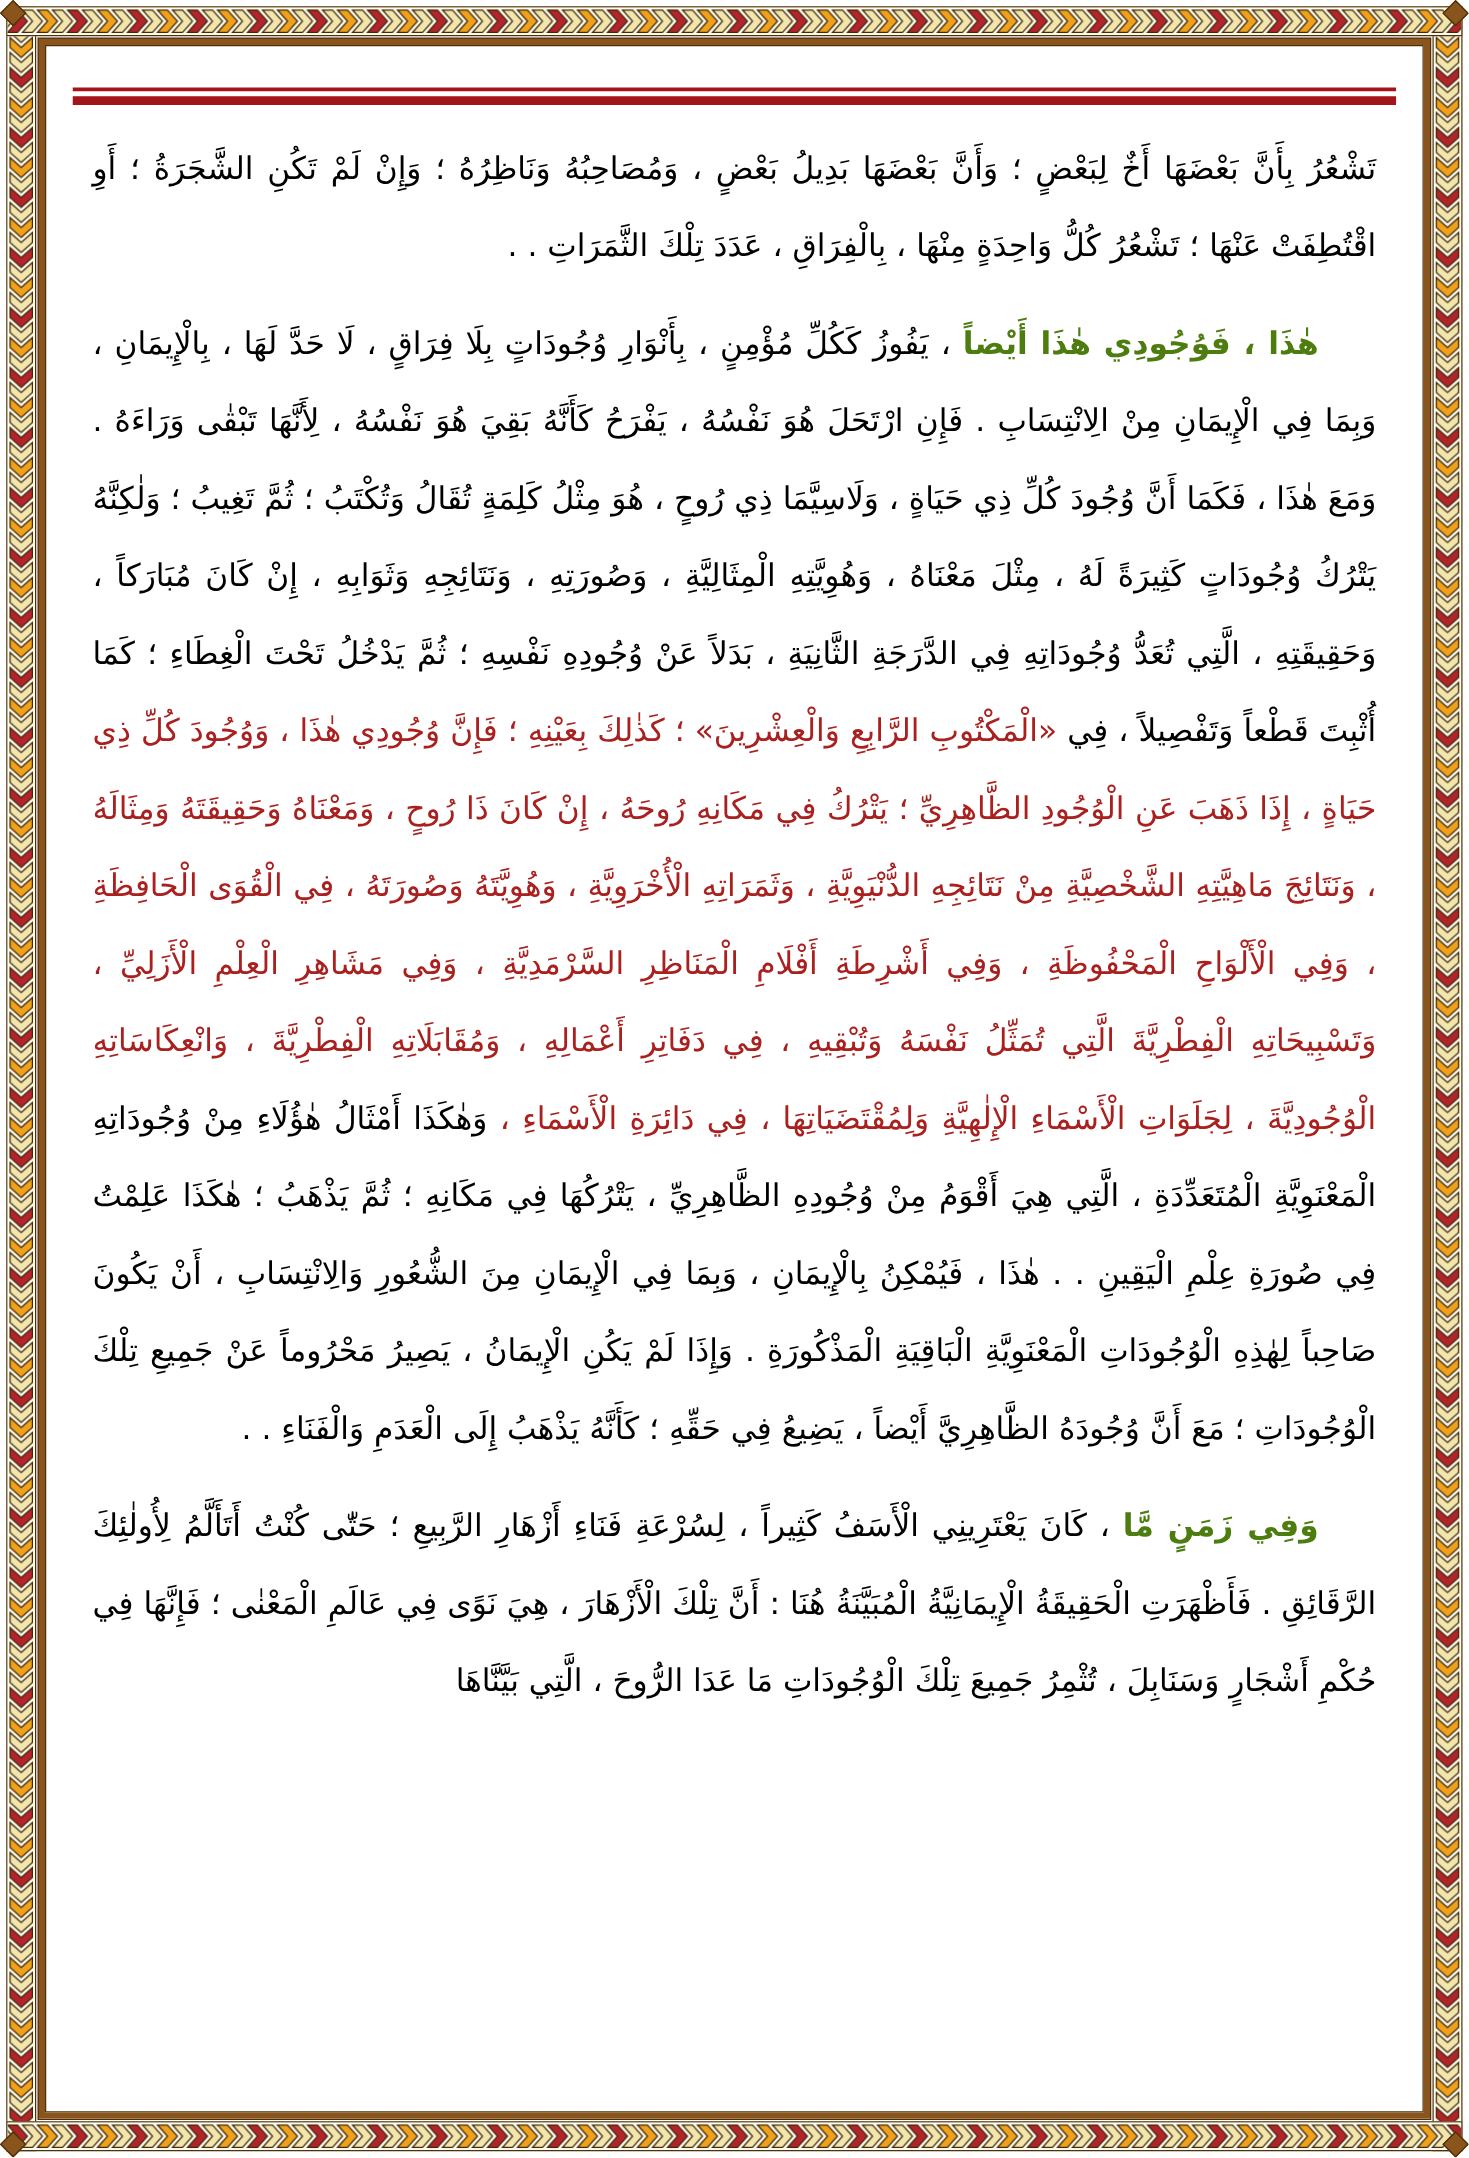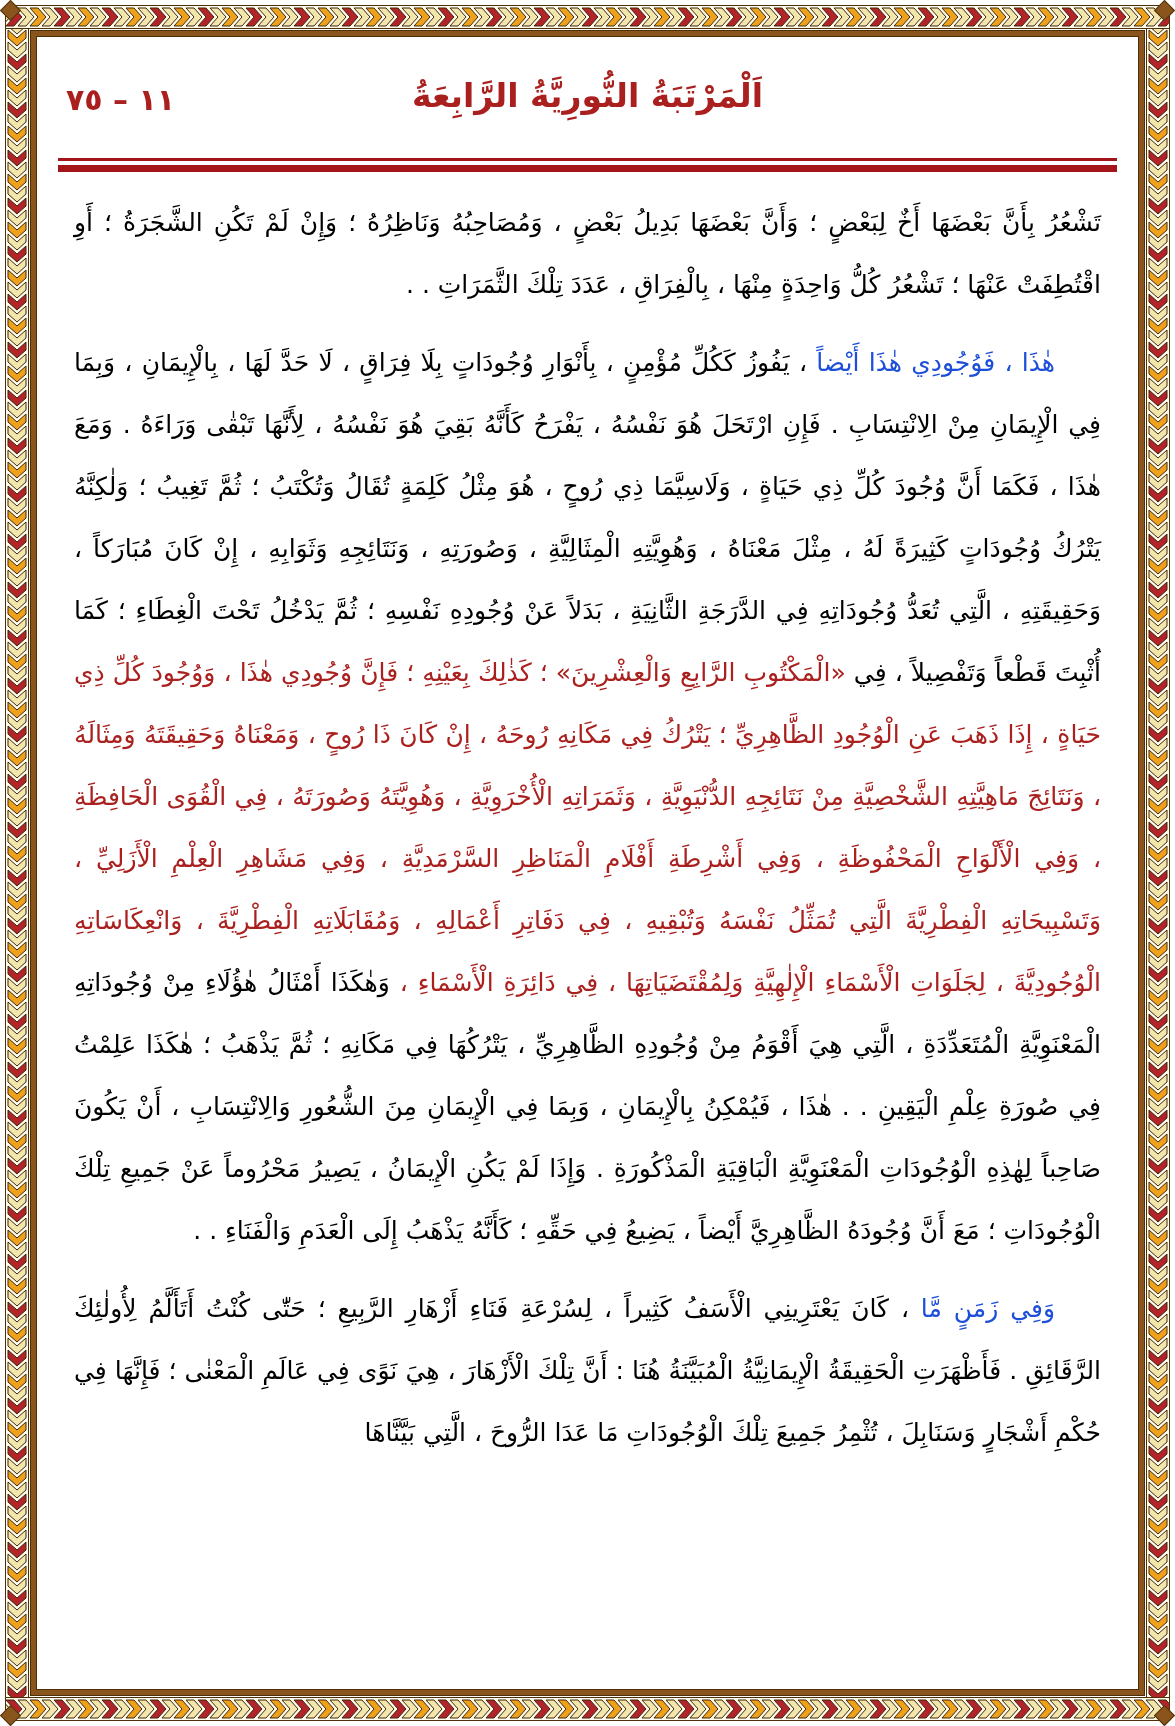--- a/index.html
+++ b/index.html
@@ -53,21 +53,21 @@
   .body{
     margin-top:20px;
     font-size:25px;line-height:62px;
     color:#000000;
     text-align:justify;text-justify:inter-word;
   }
   .body p{margin:16px;}
   .body p + p{margin-top:2px;}
   .indent{text-indent:46px;}
   .seg-red{color:#A9201E;}
-  .seg-red-bold{color:#1d4ed8;font-weight:normal;}
+  .seg-red-bold{color:#4d7c0f;font-weight:bold;}
 </style>
 </head>
 <body>
 
 <div class="page">
 
   <div class="band band-left">
     <svg width="22" height="1714" xmlns="http://www.w3.org/2000/svg">
       <defs>
         <pattern id="chainL" width="48" height="22" patternUnits="userSpaceOnUse" patternTransform="rotate(90)">
@@ -140,24 +140,20 @@
     </svg>
   </div>
   <div class="inner-line"></div>
   <div class="corner-tip tip-tl"></div>
   <div class="corner-tip tip-tr"></div>
   <div class="corner-tip tip-bl"></div>
   <div class="corner-tip tip-br"></div>
 
   <div class="content">
 
-    <div class="header">
-      <div class="page-num">١١ – ٧٥</div>
-      <div class="title">اَلْمَرْتَبَةُ النُّورِيَّةُ الرَّابِعَةُ</div>
-    </div>
 
     <div class="divider">
       <div class="thin"></div>
       <div class="thick"></div>
     </div>
 
     <div class="body">
 
       <p><span>تَشْعُرُ بِأَنَّ بَعْضَهَا أَخٌ لِبَعْضٍ ؛ وَأَنَّ بَعْضَهَا بَدِيلُ بَعْضٍ ، وَمُصَاحِبُهُ وَنَاظِرُهُ ؛ وَإِنْ لَمْ تَكُنِ الشَّجَرَةُ ؛ أَوِ اقْتُطِفَتْ عَنْهَا ؛ تَشْعُرُ كُلُّ وَاحِدَةٍ مِنْهَا ، بِالْفِرَاقِ ، عَدَدَ تِلْكَ الثَّمَرَاتِ . .</span></p>
 

